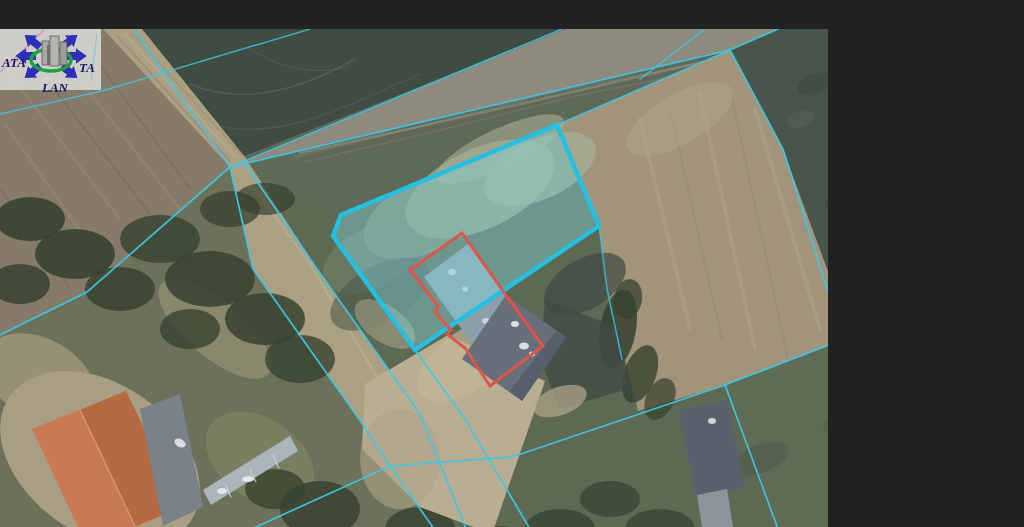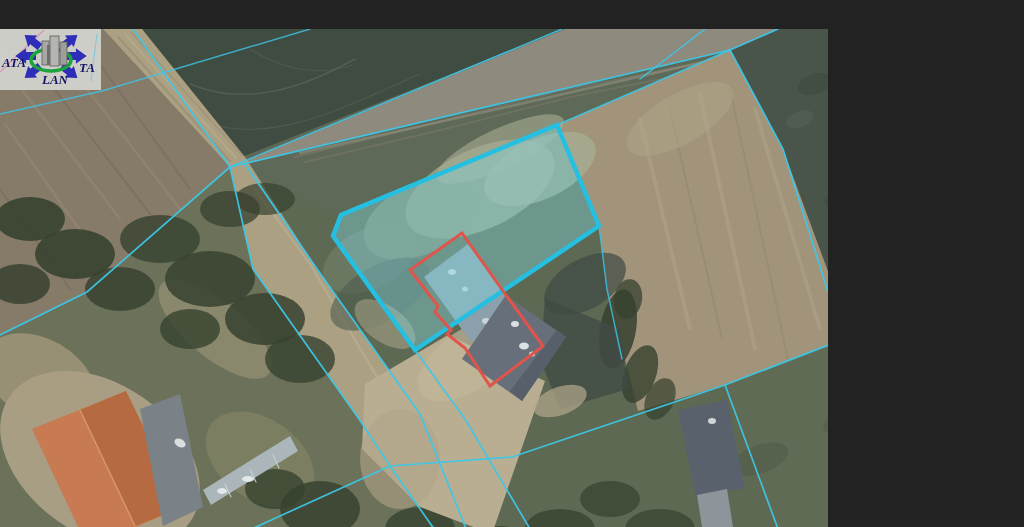--- a/index.html
+++ b/index.html
@@ -6,21 +6,21 @@
   html,body{margin:0;padding:0;background:#222;}
   .stage{position:relative;width:828px;height:527px;overflow:hidden;
          font-family:"Liberation Sans",sans-serif;background:#5e6a57;margin-top:29px;}
   .stage svg.map{position:absolute;left:0;top:0;}
   .watermark{position:absolute;left:0;top:0;width:101px;height:61px;}
   .watermark .wm-text{position:absolute;color:#141464;
       font-family:"Liberation Serif",serif;font-style:italic;font-weight:bold;
       font-size:13px;line-height:13px;}
   .wm-left{left:2px;top:27px;}
   .wm-right{left:79px;top:32px;}
-  .wm-bottom{left:42px;top:44px;}
+  .wm-bottom{left:42px;top:52px;}
 </style>
 </head>
 <body>
 
 <div class="stage">
   <svg class="map" id="map-canvas" width="1024" height="527" viewBox="0 0 1024 527">
       <polygon points="0,0 1024,0 1024,527 0,527" fill="#5e6a57"></polygon>
       <polygon points="0,25 103,0 230,138 87,263 0,306" fill="#867a69"></polygon>
       <polyline points="10,45 120,190" fill="none" stroke="#978b77" stroke-width="2.5" stroke-linecap="round" opacity="0.55"></polyline>
       <polyline points="35,35 150,185" fill="none" stroke="#70665a" stroke-width="2" stroke-linecap="round" opacity="0.5"></polyline>

